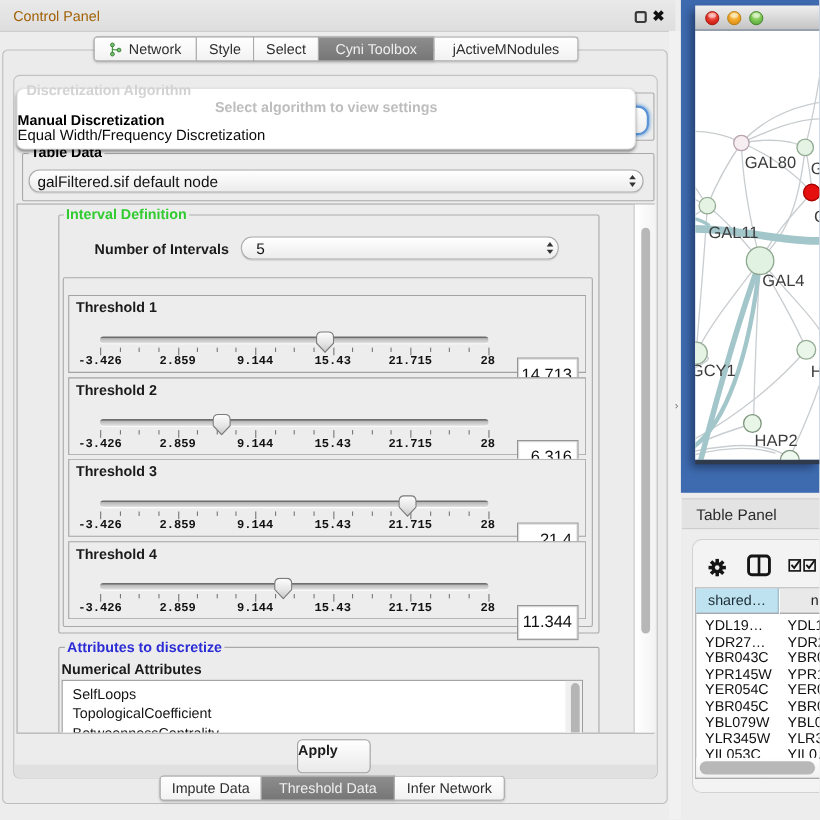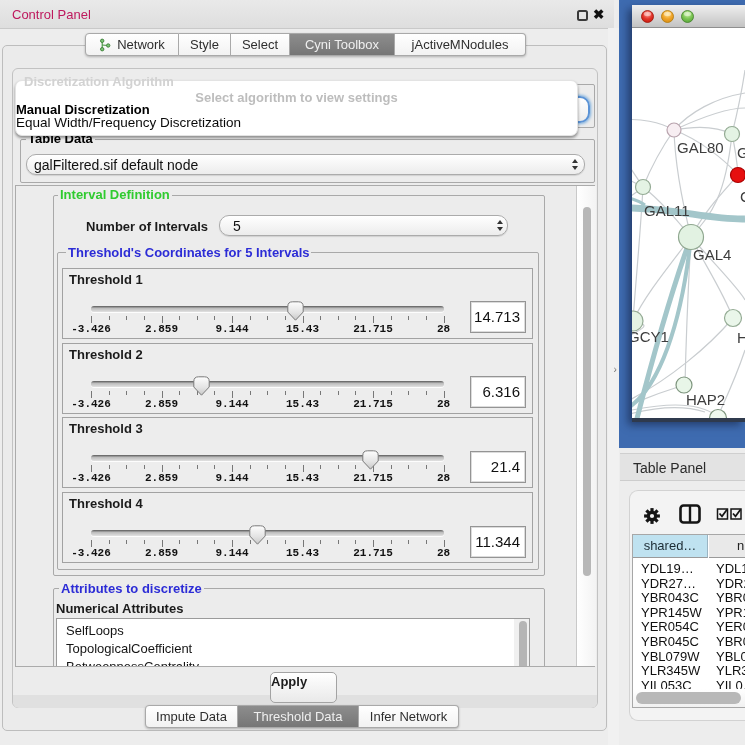--- a/index.html
+++ b/index.html
@@ -25,30 +25,30 @@
   .thrpanel{position:absolute;left:46px;width:471px;height:71px;
       box-shadow:inset 0 0 0 1px #a2a2a2;background:#ededed;}
   .track{position:absolute;left:91px;width:353px;height:6px;border-radius:3px;
       background:linear-gradient(#6e6e6e,#6e6e6e 18%,#b7b7b7 30%,#d2d2d2 75%,#e2e2e2);
       box-shadow:0 1px 0 rgba(255,255,255,0.85);}
   .tick{position:absolute;width:1px;background:#777;}
   .tlabel{position:absolute;font-size:11px;font-weight:bold;color:#111;
       transform:translateX(-50%);white-space:nowrap;font-family:Liberation Mono, monospace;}
   .vbox{position:absolute;left:470px;width:56px;height:32px;background:#fff;
       border:1px solid #949494;box-sizing:border-box;box-shadow:inset 0 0 0 1px #dcdcdc;
-      font-size:15px;color:#111;text-align:right;padding-right:5px;line-height:30px;}
+      font-size:15px;color:#111;text-align:right;padding-right:5px;line-height:30px;margin-top:24px;}
 </style>
 </head>
 <body>
 
 <div class="abs" style="left:0;top:0;width:614px;height:745px;background:#ededed;"></div>
 
 <div class="abs" style="left:0;top:0;width:614px;height:28px;
      background:linear-gradient(#e9e9e9,#dedede);border-bottom:1px solid #c9c9c9;"></div>
-<div class="abs" style="left:12px;top:7px;font-size:13px;color:#be185d;">Control Panel</div>
+<div class="abs" style="left:12px;top:7px;font-size:13px;color:#a16207;">Control Panel</div>
 <div class="abs" style="left:577px;top:10px;width:7px;height:7px;border:2px solid #3a3a3a;border-radius:2.5px;"></div>
 <div class="abs" style="left:593px;top:5.5px;font-size:13.5px;font-weight:bold;color:#111;">✖</div>
 
 <div class="abs" style="left:2px;top:45px;width:605px;height:686px;border:1px solid #bdbdbd;
      border-radius:5px;background:#ebebeb;box-sizing:border-box;"></div>
 
 <div class="abs" style="left:85px;top:33px;display:flex;filter:drop-shadow(0 1px 1px rgba(0,0,0,0.25));">
   <div class="tabseg" style="width:94px;border-radius:4px 0 0 4px;">
     <svg width="12" height="14" viewBox="0 0 12 14" style="margin-right:6px;">
       <line x1="3.2" y1="3" x2="3.2" y2="11" stroke="#43933f" stroke-width="1.1"></line>
@@ -99,21 +99,20 @@
   <div class="gtitle" style="left:42px;top:2px;color:#2fcb2f;">Interval Definition</div>
   <div class="abs b13" style="left:70px;top:33px;">Number of Intervals</div>
   <div class="combo" style="left:203px;top:29px;width:289px;height:21px;"></div>
   <div class="combotext" style="left:217px;top:32px;">5</div>
   <div class="arrows" style="left:481px;top:34px;">
       <div class="up"></div>
       <div class="down"></div>
     </div>
 
   <div class="abs group" style="left:41px;top:66px;width:480px;height:316px;"></div>
-  <div class="gtitle" style="left:50px;top:60px;color:#2c2cd6;">Threshold's Coordinates for 5 Intervals</div>
 
 <div class="thrpanel" style="top:81.5px;">
   <div class="abs b13" style="left:7px;top:4px;">Threshold 1</div>
   <div class="track" style="left:29px;top:38px;width:353px;"></div>
   <div class="tick" style="left:29.0px;top:48px;height:7px;"></div>
   <div class="tick" style="left:46.6px;top:48px;height:4px;"></div>
   <div class="tick" style="left:64.2px;top:48px;height:4px;"></div>
   <div class="tick" style="left:81.9px;top:48px;height:4px;"></div>
   <div class="tick" style="left:99.5px;top:48px;height:7px;"></div>
   <div class="tick" style="left:117.1px;top:48px;height:4px;"></div>

